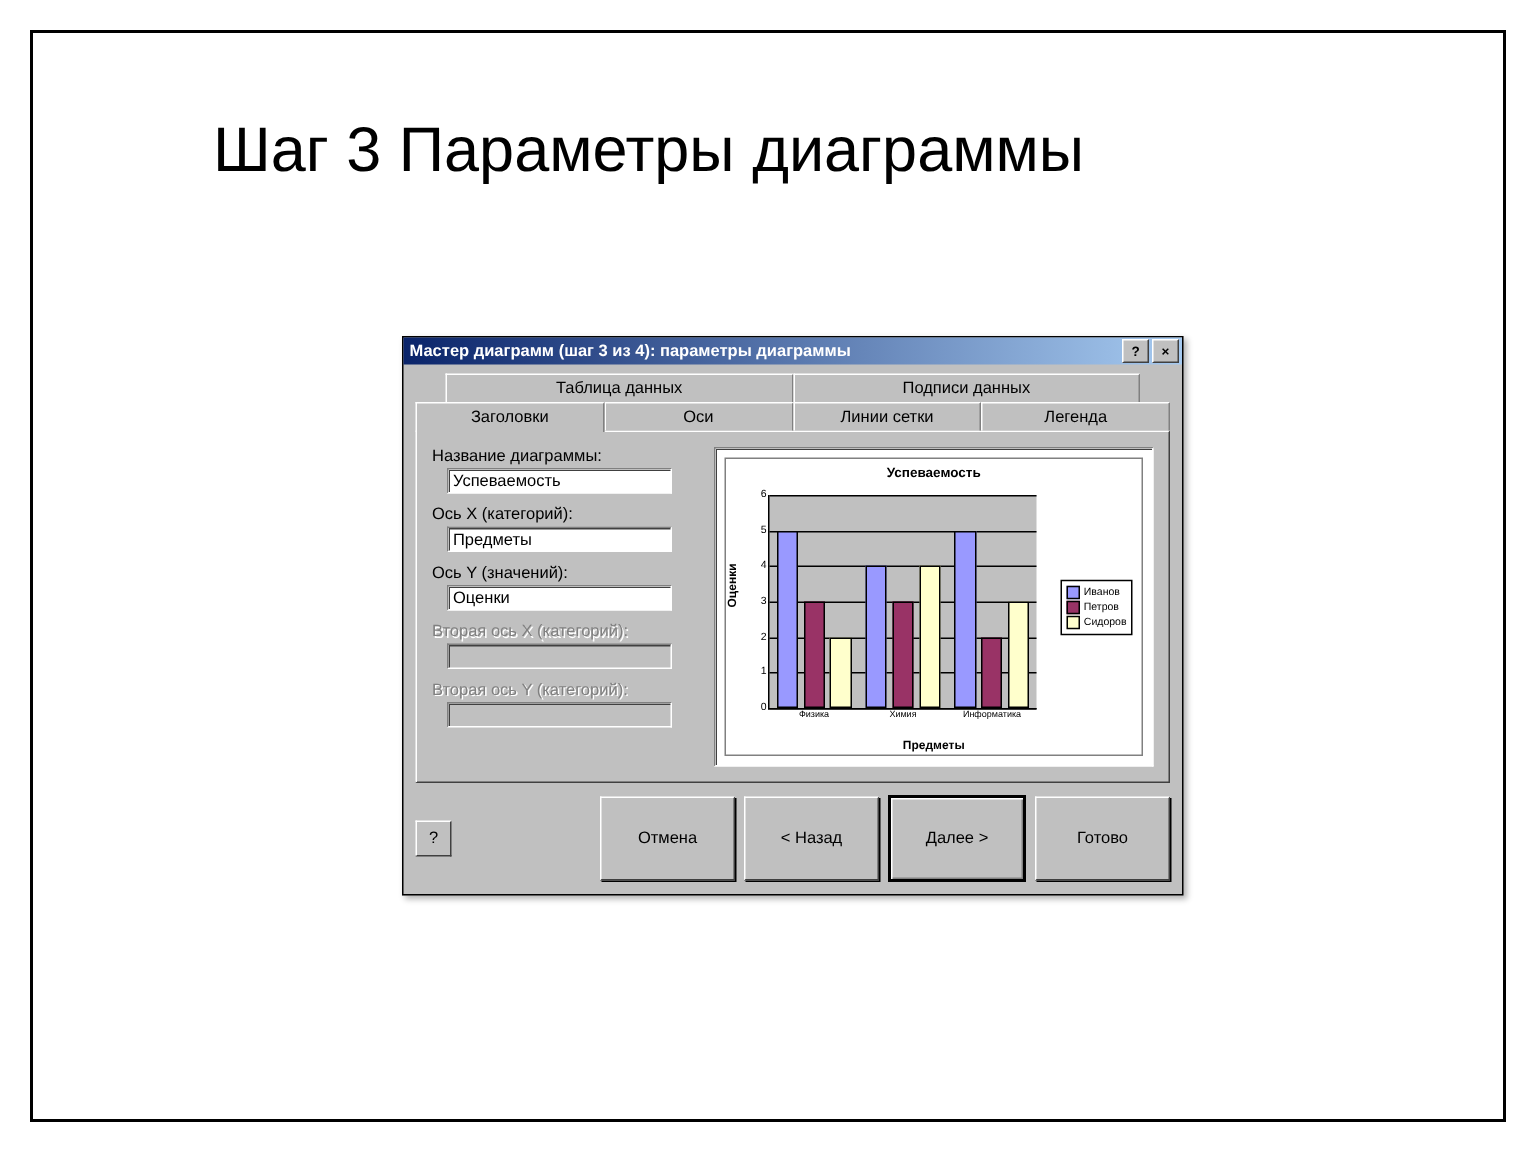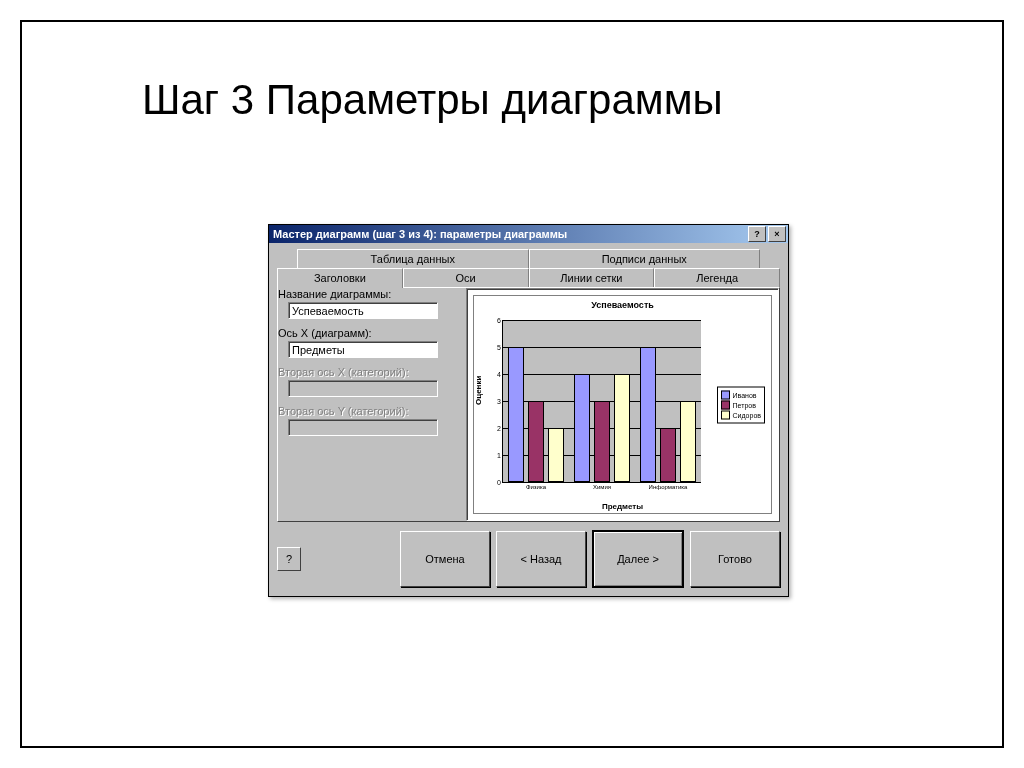--- a/index.html
+++ b/index.html
@@ -84,20 +84,21 @@
   .tab.active {
     background: #c0c0c0;
     border-bottom: 1px solid #c0c0c0;
     margin-bottom: -1px;
     z-index: 2;
   }
   .tab-panel {
     border: 1px solid;
     border-color: #fff #404040 #404040 #fff;
     background: #c0c0c0;
+    padding: 10px;
     display: flex;
     gap: 8px;
     min-height: 235px;
     box-sizing: border-box;
   }
   .form-col { width: 180px; }
   .field-group { margin-bottom: 8px; }
   .field-label { font-size: 11px; margin-bottom: 2px; display:block; }
   .field-label.disabled { color: #808080; text-shadow: 1px 1px 0 #fff; }
   .text-input {
@@ -272,22 +273,26 @@
         <div class="tab">Легенда</div>
       </div>
 
       <div class="tab-panel">
         <div class="form-col">
           <div class="field-group">
             <span class="field-label">Название диаграммы:</span>
             <input class="text-input" value="Успеваемость" style="">
           </div>
           <div class="field-group">
-            <span class="field-label">Ось X (диаграмм):</span>
+            <span class="field-label">Ось X (категорий):</span>
             <input class="text-input" value="Предметы" style="">
+          </div>
+          <div class="field-group">
+            <span class="field-label">Ось Y (значений):</span>
+            <input class="text-input" value="Оценки" style="">
           </div>
           <div class="field-group">
             <span class="field-label disabled">Вторая ось X (категорий):</span>
             <input class="text-input disabled" disabled="" value="" style="">
           </div>
           <div class="field-group">
             <span class="field-label disabled">Вторая ось Y (категорий):</span>
             <input class="text-input disabled" disabled="" value="" style="">
           </div>
         </div>

